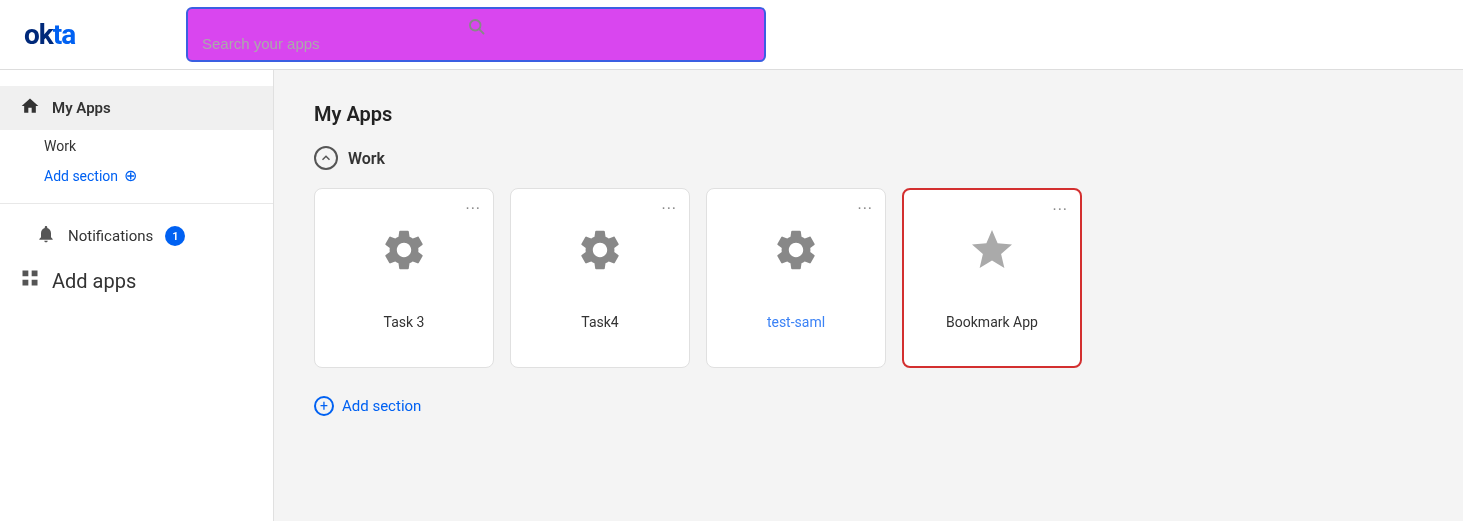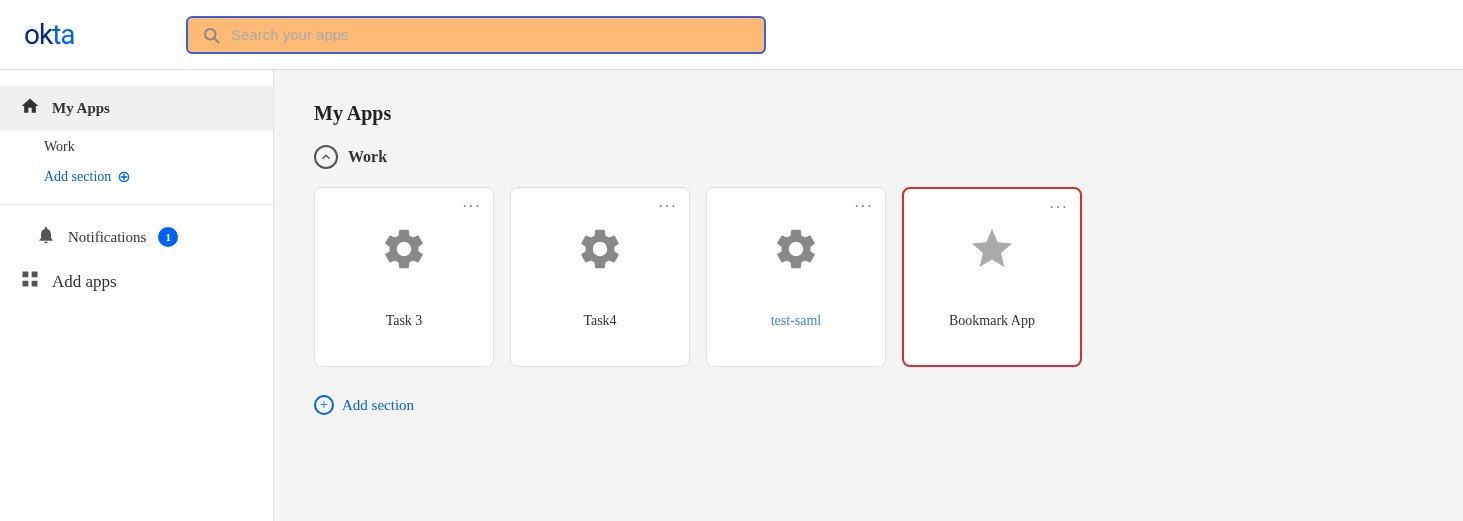--- a/index.html
+++ b/index.html
@@ -11,57 +11,57 @@
       border-bottom: 1px solid #ddd;
       display: flex;
       align-items: center;
       padding: 0 24px;
       height: 70px;
       flex-shrink: 0;
       gap: 32px;
     }
     .logo {
       font-size: 28px;
-      font-weight: 400;
+      font-weight: 700;
       color: #00297a;
       letter-spacing: -1px;
       flex-shrink: 0;
       width: 130px;
     }
     .logo span { color: #0061f2; }
     .search-wrapper {
       flex: 1;
       max-width: 580px;
     }
     .search-box {
       display: flex;
       align-items: center;
       border: 2px solid #3b5fe2;
       border-radius: 6px;
       padding: 8px 14px;
-      background: #fdba74;
-      gap: 11px;
+      background: #d946ef;
+      gap: 0;
+      flex-direction: column;
     }
     .search-icon-svg { color: #888; flex-shrink: 0; }
     .search-input {
       border: none;
       outline: none;
       font-size: 15px;
       color: #333;
       width: 100%;
       background: transparent;
     }
     .search-input::placeholder { color: #aaa; }
 
     
     .main-layout {
       display: flex;
       flex: 1;
       overflow: hidden;
-      font-family: Liberation Serif, serif;
     }
 
     
     .sidebar {
       width: 274px;
       background: #fff;
       border-right: 1px solid #e0e0e0;
       padding: 16px 0;
       flex-shrink: 0;
       overflow-y: auto;
@@ -112,21 +112,21 @@
       display: flex;
       align-items: center;
       justify-content: center;
       font-weight: 600;
     }
     .sidebar-add-apps {
       display: flex;
       align-items: center;
       padding: 10px 20px;
       gap: 12px;
-      font-size: 17px;
+      font-size: 20px;
       color: #333;
       cursor: pointer;
     }
 
     
     .content {
       flex: 1;
       padding: 32px 40px;
       overflow-y: auto;
       background: #f4f4f4;

